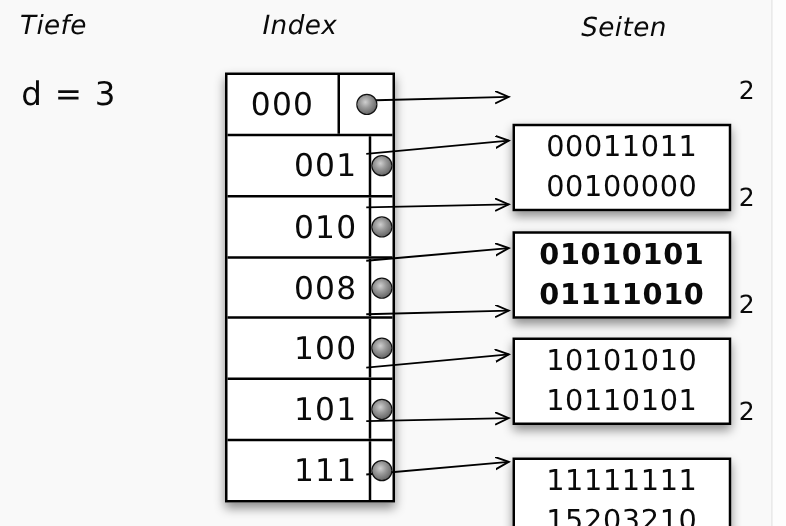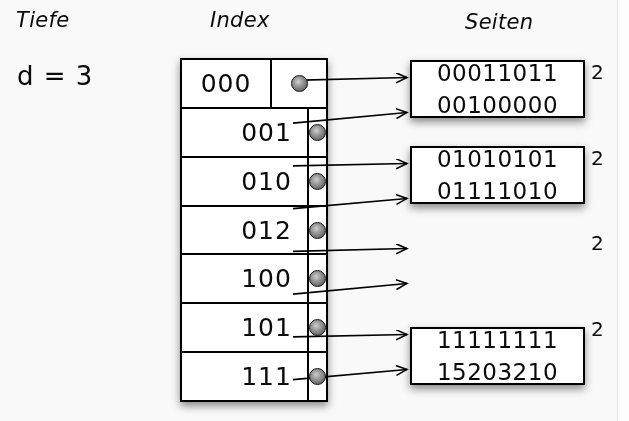--- a/index.html
+++ b/index.html
@@ -28,21 +28,21 @@
   .hdr-index{left:210px;top:8px;text-align:center;}
   .hdr-seiten{left:465px;top:10px;}
 
   .depthval{
     position:absolute;left:17px;top:61px;
     font-size:26px;letter-spacing:1px;white-space:nowrap;
   }
 
   
   .itable{
-    position:absolute;left:180px;top:58px;width:148px;height:344px;
+    position:absolute;left:180px;top:58px;width:136px;height:344px;
     background:#fff;border:2px solid #000;
     box-sizing:border-box;
     display:flex;flex-direction:column;
     box-shadow:0 4px 8px rgba(0,0,0,0.45);
   }
   .irow{flex:1;display:flex;}
   .irow + .irow{border-top:2px solid #000;padding-left:44px;}
   .icell{
     width:90px;border-right:2px solid #000;box-sizing:border-box;
     display:flex;align-items:center;justify-content:center;
@@ -54,29 +54,30 @@
     width:17px;height:17px;border-radius:50%;
     border:1.6px solid #111;box-sizing:border-box;
     background:radial-gradient(circle at 42% 38%, #cfcfcf 0%, #9a9a9a 35%, #6e6e6e 70%, #5a5a5a 100%);
   }
 
   
   .arrows{position:absolute;left:0;top:0;z-index:2;pointer-events:none;}
 
   
   .page{
-    position:absolute;left:410px;width:175px;height:58px;
+    position:absolute;left:410px;width:175px;height:70px;
     background:#fff;border:2px solid #000;box-sizing:border-box;
     display:flex;flex-direction:column;align-items:center;justify-content:center;
     gap:2px;
     font-size:23px;letter-spacing:0.5px;line-height:30px;
     box-shadow:0 4px 8px rgba(0,0,0,0.45);
+    margin-top:39px;
   }
   .page-0{top:60px;}
-  .page-1{top:146px;}
+  .page-1{top:146px;font-weight:bold;}
   .page-2{top:231px;}
   .page-3{top:327px;}
 
   .pdepth{
     position:absolute;left:591px;width:24px;
     font-size:20px;text-align:left;
   }
   .pdepth-0{top:60px;}
   .pdepth-1{top:146px;}
   .pdepth-2{top:231px;}
@@ -108,21 +109,21 @@
           <span class="knob"></span>
         </div>
     </div>
     <div class="irow">
       <div class="icell">010</div>
       <div class="pcell">
           <span class="knob"></span>
         </div>
     </div>
     <div class="irow">
-      <div class="icell">012</div>
+      <div class="icell">008</div>
       <div class="pcell">
           <span class="knob"></span>
         </div>
     </div>
     <div class="irow">
       <div class="icell">100</div>
       <div class="pcell">
           <span class="knob"></span>
         </div>
     </div>
@@ -163,20 +164,24 @@
     <div>00100000</div>
   </div>
   <div class="pdepth pdepth-0">2</div>
 
   <div class="page page-1">
     <div>01010101</div>
     <div>01111010</div>
   </div>
   <div class="pdepth pdepth-1">2</div>
 
+  <div class="page page-2">
+    <div>10101010</div>
+    <div>10110101</div>
+  </div>
   <div class="pdepth pdepth-2">2</div>
 
   <div class="page page-3">
     <div>11111111</div>
     <div>15203210</div>
   </div>
   <div class="pdepth pdepth-3">2</div>
 
 </div>
 

